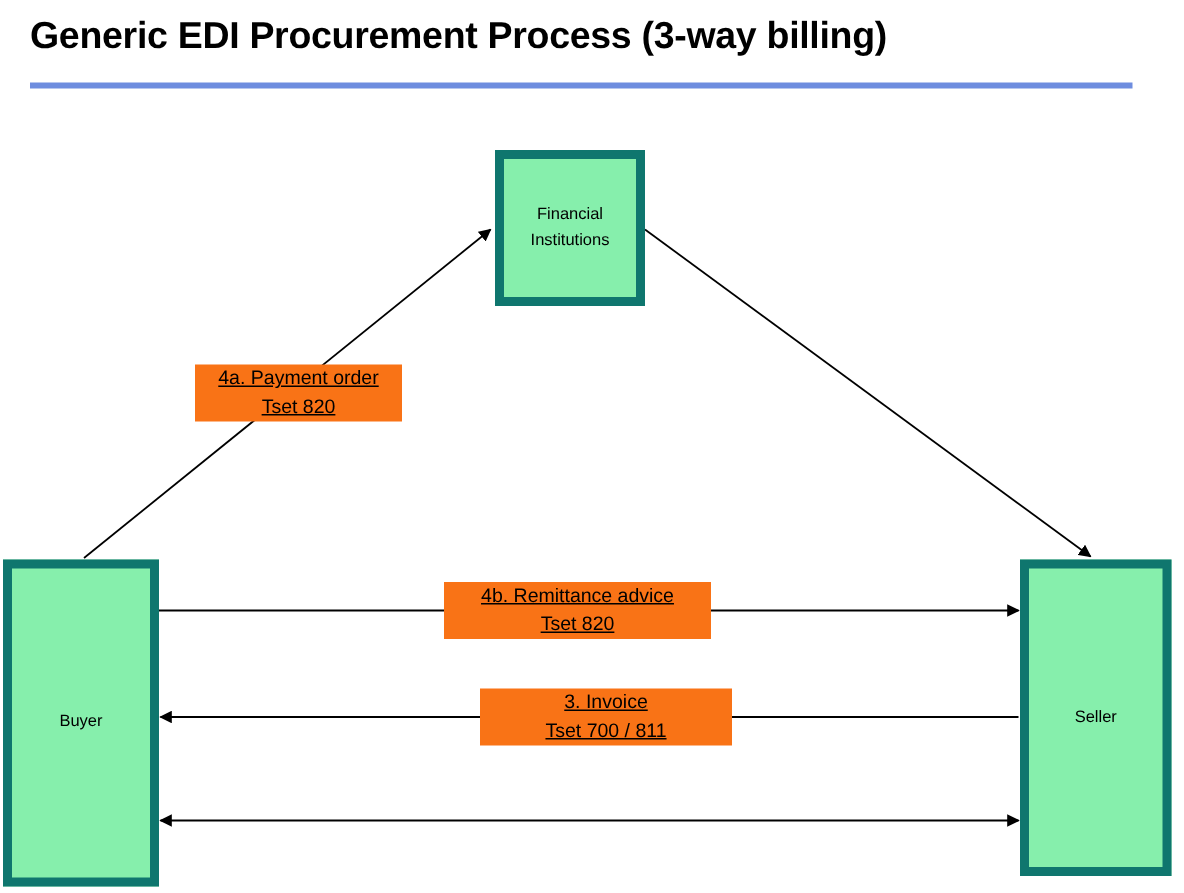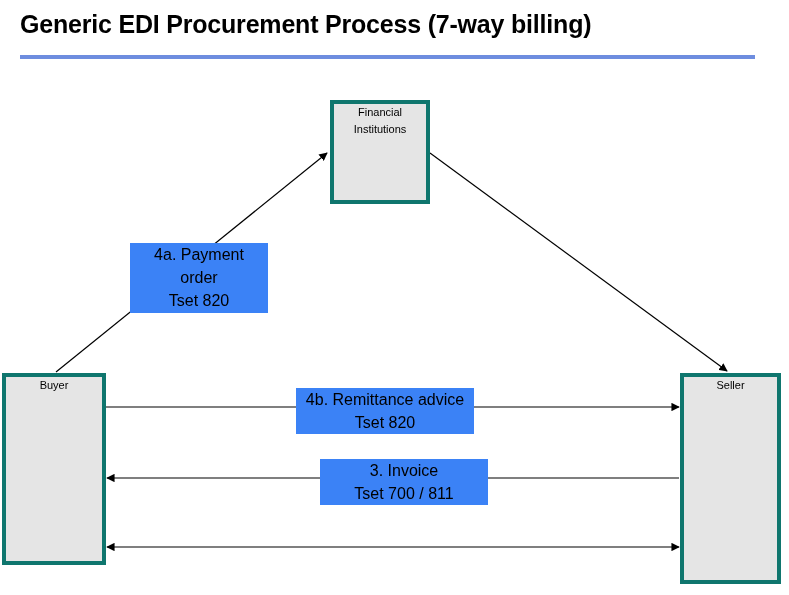--- a/index.html
+++ b/index.html
@@ -35,68 +35,69 @@
     position: absolute;
     left: 20px;
     top: 55px;
     width: 735px;
     height: 4px;
     background: #6E8DDF;
   }
   .node-box {
     position: absolute;
     box-sizing: border-box;
-    border: 4px solid #0f766e;
-    background: #e5e5e5;
+    border: 6px solid #0f766e;
+    background: #86efac;
     display: flex;
-    align-items: flex-start;
+    align-items: center;
     justify-content: center;
     text-align: center;
   }
   .node-label {
     font-size: 11px;
     color: #000000;
     line-height: 1.55;
     white-space: pre-line;
   }
   #box-financial {
     left: 330px;
     top: 100px;
     width: 100px;
     height: 104px;
   }
   #box-buyer {
     left: 2px;
     top: 373px;
     width: 104px;
-    height: 192px;
+    height: 218px;
   }
   #box-seller {
     left: 680px;
     top: 373px;
     width: 101px;
     height: 211px;
   }
   #connector-layer {
     position: absolute;
     left: 0;
     top: 0;
     width: 789px;
     height: 595px;
     pointer-events: none;
   }
   .edge-label {
     position: absolute;
-    font-size: 16px;
+    font-size: 13px;
     color: #000000;
     line-height: 1.45;
     text-align: center;
     white-space: pre-line;
-    background: #3b82f6;
+    background: #f97316;
     padding: 0 4px;
+    text-decoration: underline;
   }
   #label-payment-order {
     left: 130px;
     top: 243px;
     width: 130px;
   }
   #label-remittance {
     left: 296px;
     top: 388px;
     width: 170px;
@@ -110,21 +111,21 @@
     left: 280px;
     top: 528px;
     width: 230px;
   }
 </style>
 </head>
 <body>
 
 <div id="slide">
 
-  <div id="slide-title">Generic EDI Procurement Process (7-way billing)</div>
+  <div id="slide-title">Generic EDI Procurement Process (3-way billing)</div>
 
   <div id="title-rule"></div>
 
   <svg id="connector-layer" viewBox="0 0 789 595" width="789" height="595">
     <defs>
       <marker id="arrow-end" viewBox="0 0 10 10" refX="9" refY="5" markerWidth="7" markerHeight="7" orient="auto-start-reverse">
         <path d="M 0 0 L 10 5 L 0 10 z" fill="#000000"></path>
       </marker>
       <marker id="arrow-start" viewBox="0 0 10 10" refX="9" refY="5" markerWidth="7" markerHeight="7" orient="auto-start-reverse">
         <path d="M 0 0 L 10 5 L 0 10 z" fill="#000000"></path>

